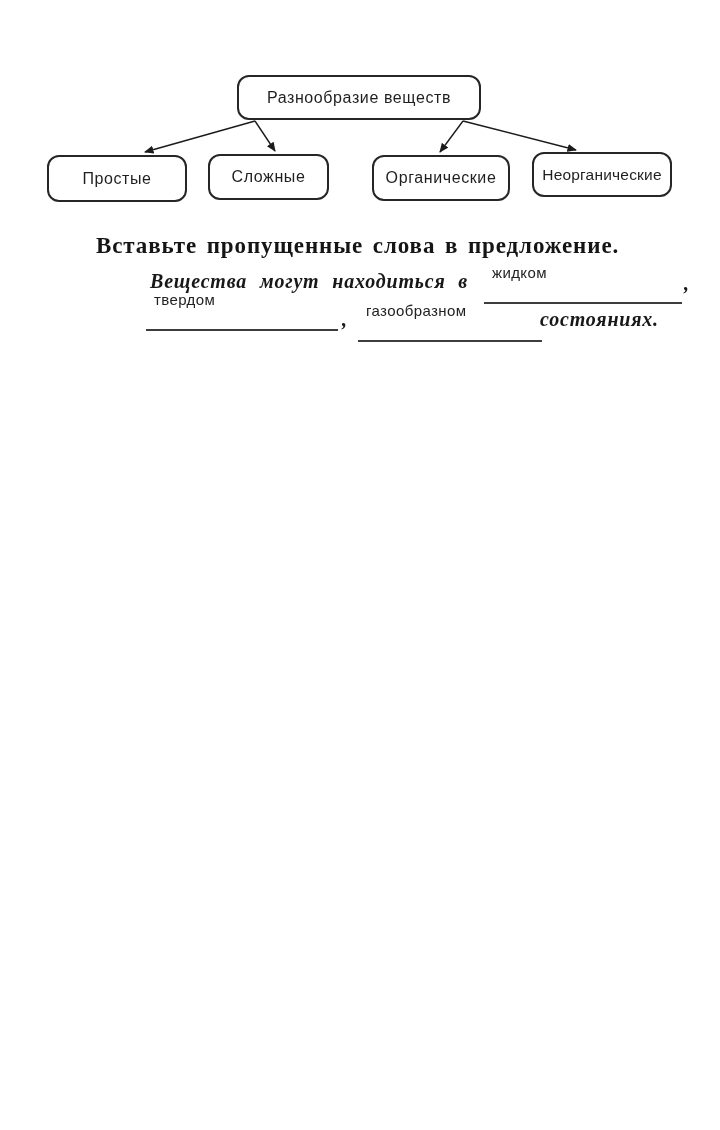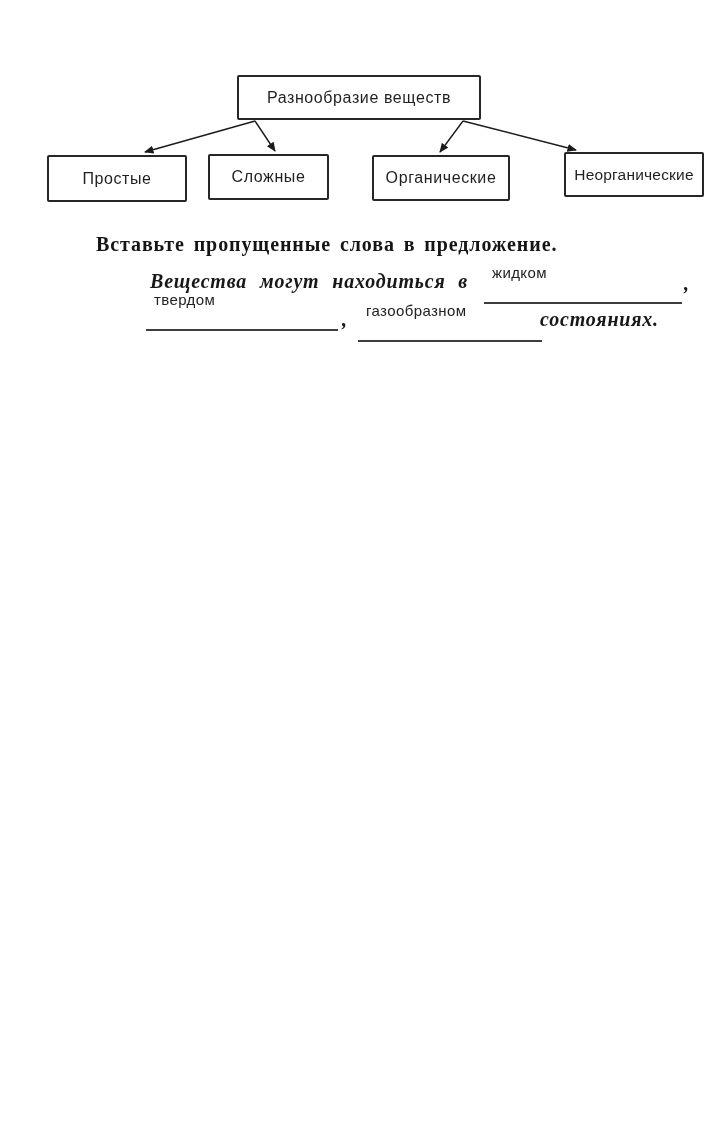--- a/index.html
+++ b/index.html
@@ -18,36 +18,36 @@
     font-weight: 700; font-size: 19px; letter-spacing: 1px; word-spacing: 2px;
     color: #151515;
   }
 
   .diagram { position: absolute; left: 0; top: 0; width: 720px; height: 220px; }
   .diagram svg { position: absolute; left: 0; top: 0; pointer-events: none; }
 
   .dbox {
     position: absolute;
     border: 2px solid #262626;
-    border-radius: 2px;
+    border-radius: 12px;
     background: #ffffff;
     display: flex; align-items: center; justify-content: center;
     font-size: 16px; letter-spacing: 0.6px; color: #1f1f1f;
     box-sizing: border-box;
   }
   .dbox.root { left: 237px; top: 75px; width: 244px; height: 45px; }
   .dbox.c1 { left: 47px;  top: 155px; width: 140px; height: 47px; }
   .dbox.c2 { left: 208px; top: 154px; width: 121px; height: 46px; }
   .dbox.c3 { left: 372px; top: 155px; width: 138px; height: 46px; }
-  .dbox.c4 { left: 532px; top: 152px; width: 140px; height: 45px; font-size: 15.5px; letter-spacing: 0.2px; margin-left: 32px; }
+  .dbox.c4 { left: 532px; top: 152px; width: 140px; height: 45px; font-size: 15.5px; letter-spacing: 0.2px; }
 
   .instruction {
     position: absolute; left: 96px; top: 233px;
     font-family: "Liberation Serif", serif;
-    font-weight: 700; font-size: 20px; letter-spacing: 0.9px; word-spacing: 3px;
+    font-weight: 700; font-size: 23px; letter-spacing: 0.9px; word-spacing: 3px;
     color: #151515;
   }
 
   .serif-it {
     position: absolute;
     font-family: "Liberation Serif", serif;
     font-style: italic; font-weight: 700;
     font-size: 20px; letter-spacing: 0.8px; word-spacing: 7px;
     color: #181818; white-space: nowrap;
   }

